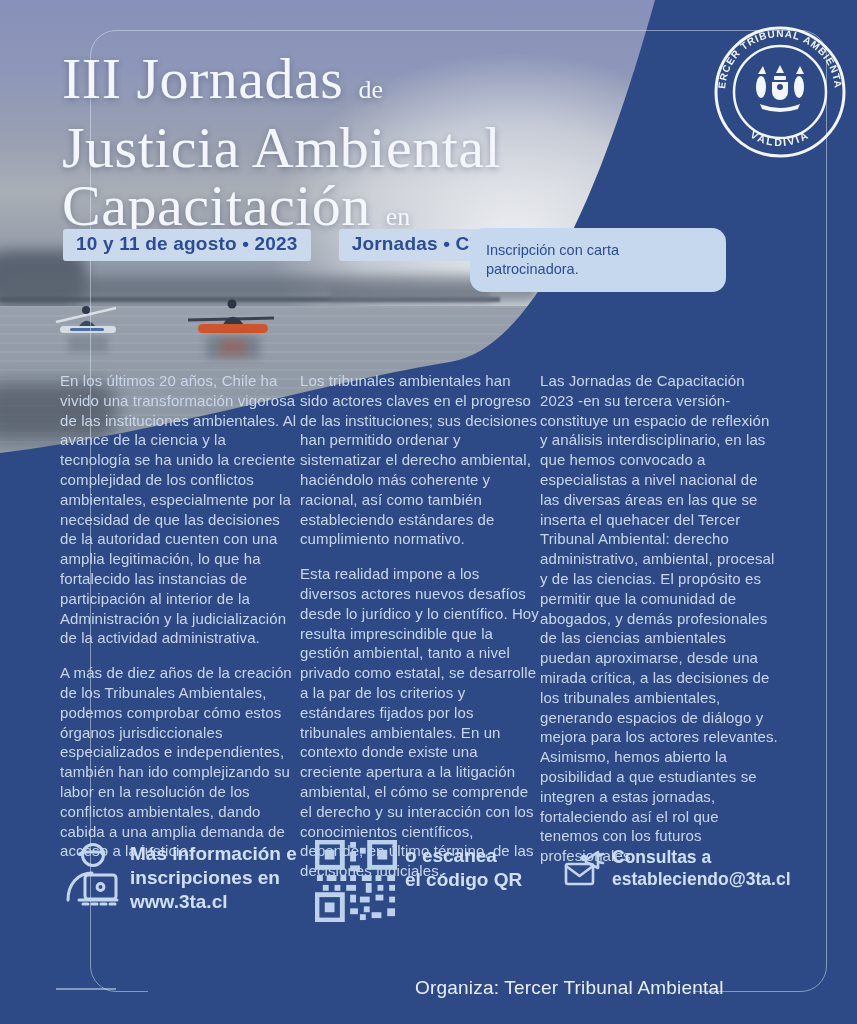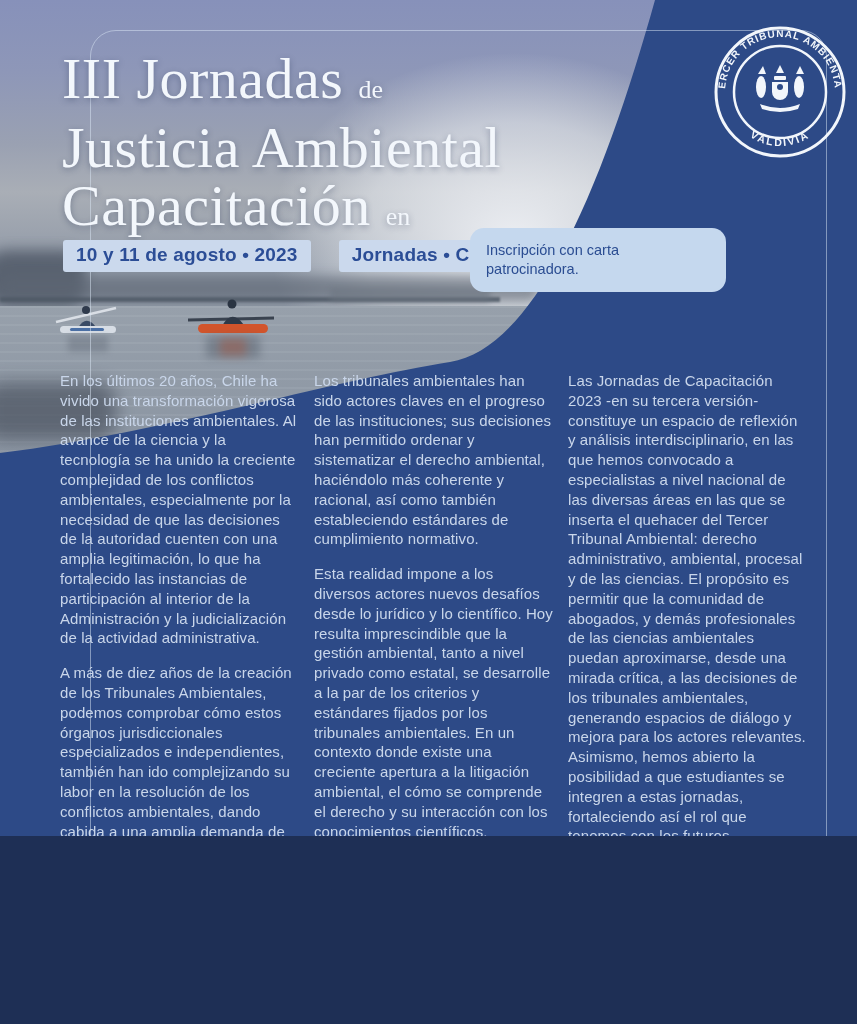--- a/index.html
+++ b/index.html
@@ -1,17 +1,17 @@
 <!DOCTYPE html>
 <html><head>
 <meta charset="utf-8">
 <style>
   html,body{margin:0;padding:0;background:#1e2f55;}
   .poster{
-    position:relative;width:857px;height:836px;overflow:hidden;
+    position:relative;width:857px;height:1024px;overflow:hidden;
     background:#a21caf;font-family:"Liberation Sans",sans-serif;
     -webkit-font-smoothing:antialiased;
   }
   
   .photo{
     position:absolute;left:0;top:0;width:857px;height:600px;
     background:linear-gradient(180deg,#8791ba 0%,#8e97b8 12%,#9aa1b2 24%,#a9aeb6 32%,#8f98a6 45%,#949daa 58%,#8d97a5 100%);
   }
   .photo .fog{
     position:absolute;left:0;top:0;width:100%;height:100%;
@@ -42,37 +42,37 @@
   .frame-patch{position:absolute;left:148px;top:983px;width:545px;height:11px;background:#2d4a87;}
   .frame-seg{position:absolute;left:56px;top:988px;width:60px;height:1.5px;background:rgba(220,231,246,0.5);}
   
   .title{
     position:absolute;left:62px;top:50px;color:#f3f7fc;
     font-family:"Liberation Serif",serif;font-size:58px;line-height:58px;font-weight:400;
     text-shadow:0 2px 6px rgba(30,42,76,0.35);letter-spacing:.5px;
   }
   .title .small{font-size:26px;letter-spacing:0;}
   
-  .badges{position:absolute;left:63px;top:229px;display:flex;gap:28px;margin-top:11px;}
+  .badges{position:absolute;left:63px;top:229px;display:flex;gap:28px;}
   .badge{
     background:#cbd9ed;color:#2b4d96;font-weight:bold;font-size:19px;
     padding:4px 13px 6px;border-radius:3px;white-space:nowrap;letter-spacing:.2px;
   }
   
   .info-box{
     position:absolute;left:470px;top:228px;width:256px;box-sizing:border-box;
     background:#c5d8ee;border-radius:14px;padding:13px 16px;color:#2b4d92;
     font-size:14.5px;line-height:1.32;font-weight:500;
   }
   .info-box p{margin:0;}
   .info-box p + p{margin-top:11px;}
   
   .columns{
     position:absolute;left:60px;top:371px;display:grid;
-    grid-template-columns:240px 240px 240px;column-gap:14px;
+    grid-template-columns:240px 240px 240px;
     color:#c9d6ea;font-size:15px;line-height:19.8px;letter-spacing:.1px;
   }
   .columns p{margin:0 0 15px 0;}
   
   .contact{position:absolute;left:0;top:836px;width:857px;height:110px;color:#cfe0f4;}
   .c-icon{position:absolute;}
   .c-text{position:absolute;font-weight:bold;font-size:19px;line-height:24px;}
   .c-text.sm{font-size:17.5px;line-height:22px;font-weight:600;}
   
   .social{position:absolute;left:172px;top:962px;display:flex;gap:7px;}

